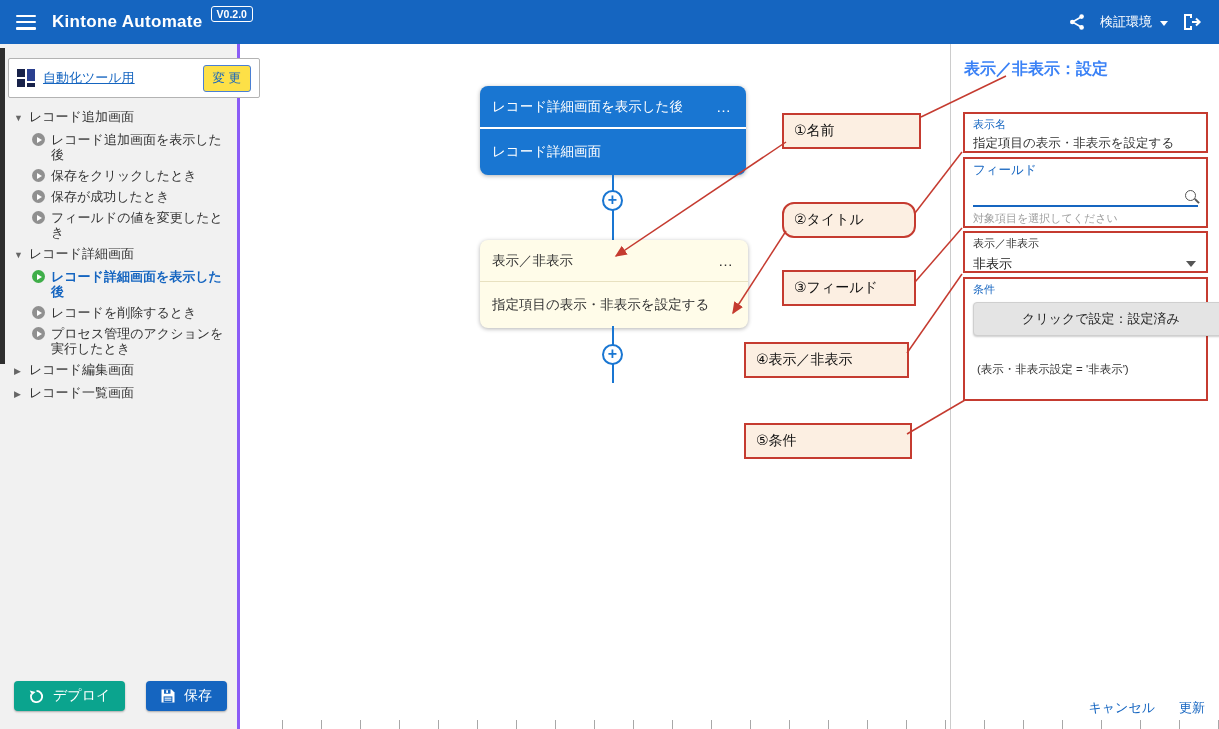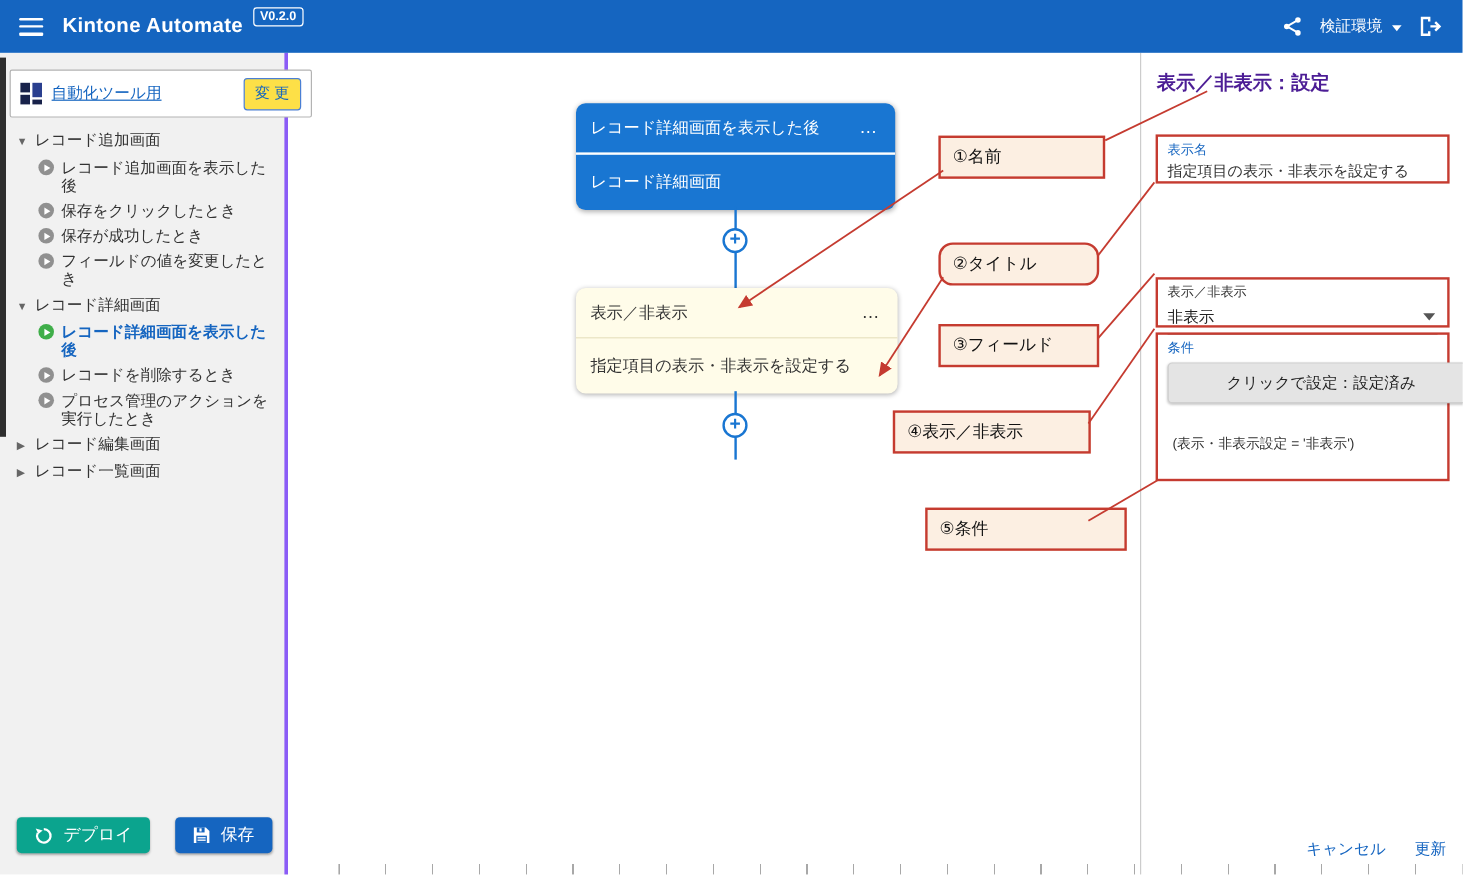--- a/index.html
+++ b/index.html
@@ -62,25 +62,25 @@
   .v2 { top:282px; height:57px; }
   .plus-circle { position:absolute; left:330px; width:21px; height:21px; border:2px solid #1976d2; border-radius:50%; background:#fff; color:#1976d2; font-size:16px; line-height:16px; text-align:center; font-weight:bold; cursor:pointer; }
   .p1 { top:146px; }
   .p2 { top:300px; }
 
   .callout { position:absolute; background:#fcefe2; border:2px solid #c53b30; font-size:14px; color:#111; display:flex; align-items:center; padding:16px 10px; height:31px; }
   .c1 { left:510px; top:69px;  width:139px; }
   .c2 { left:510px; top:158px; width:134px;border-radius:12px; }
   .c3 { left:510px; top:226px; width:134px; }
   .c4 { left:472px; top:298px; width:165px; }
-  .c5 { left:472px; top:379px; width:168px;margin-left:27px; }
+  .c5 { left:472px; top:379px; width:168px; }
 
   
   .panel { position:absolute; top:44px; left:950px; right:0; bottom:0; background:#fff; border-left:1px solid #ccc; }
-  .panel-title { position:absolute; left:13px; top:15px; font-size:16px; color:#4c1d95; }
+  .panel-title { position:absolute; left:13px; top:15px; font-size:16px; color:#3b82f6; }
   .fbox { position:absolute; left:12px; width:245px; border:2px solid #c53b30; padding:3px 8px; }
   .fb1 { top:68px;  height:41px; }
   .fb2 { top:113px; height:71px; }
   .fb3 { top:187px; height:42px; }
   .fb4 { top:233px; height:124px; }
   .f-label-blue { color:#1565c0; font-size:11px; }
   .f-label-blue.md { font-size:12.5px; }
   .f-label-dark { color:#333; font-size:11px; }
   .f-value { color:#333; font-size:12.5px; margin-top:3px; white-space:nowrap; }
   .input-line { display:flex; justify-content:flex-end; align-items:flex-end; border-bottom:2px solid #1565c0; height:28px; padding:0 2px 4px; cursor:text; }
@@ -246,20 +246,27 @@
   </main>
 
   <section class="panel">
     <h2 class="panel-title">表示／非表示：設定</h2>
 
     <div class="fbox fb1">
       <div class="f-label-blue">表示名</div>
       <div class="f-value">指定項目の表示・非表示を設定する</div>
     </div>
 
+    <div class="fbox fb2">
+      <div class="f-label-blue md">フィールド</div>
+      <div class="input-line">
+        <span class="search-icon"></span>
+      </div>
+      <div class="helper">対象項目を選択してください</div>
+    </div>
 
     <div class="fbox fb3">
       <div class="f-label-dark">表示／非表示</div>
       <div class="select-row">
         <span>非表示</span>
         <span class="caret-gray"></span>
       </div>
     </div>
 
     <div class="fbox fb4">

